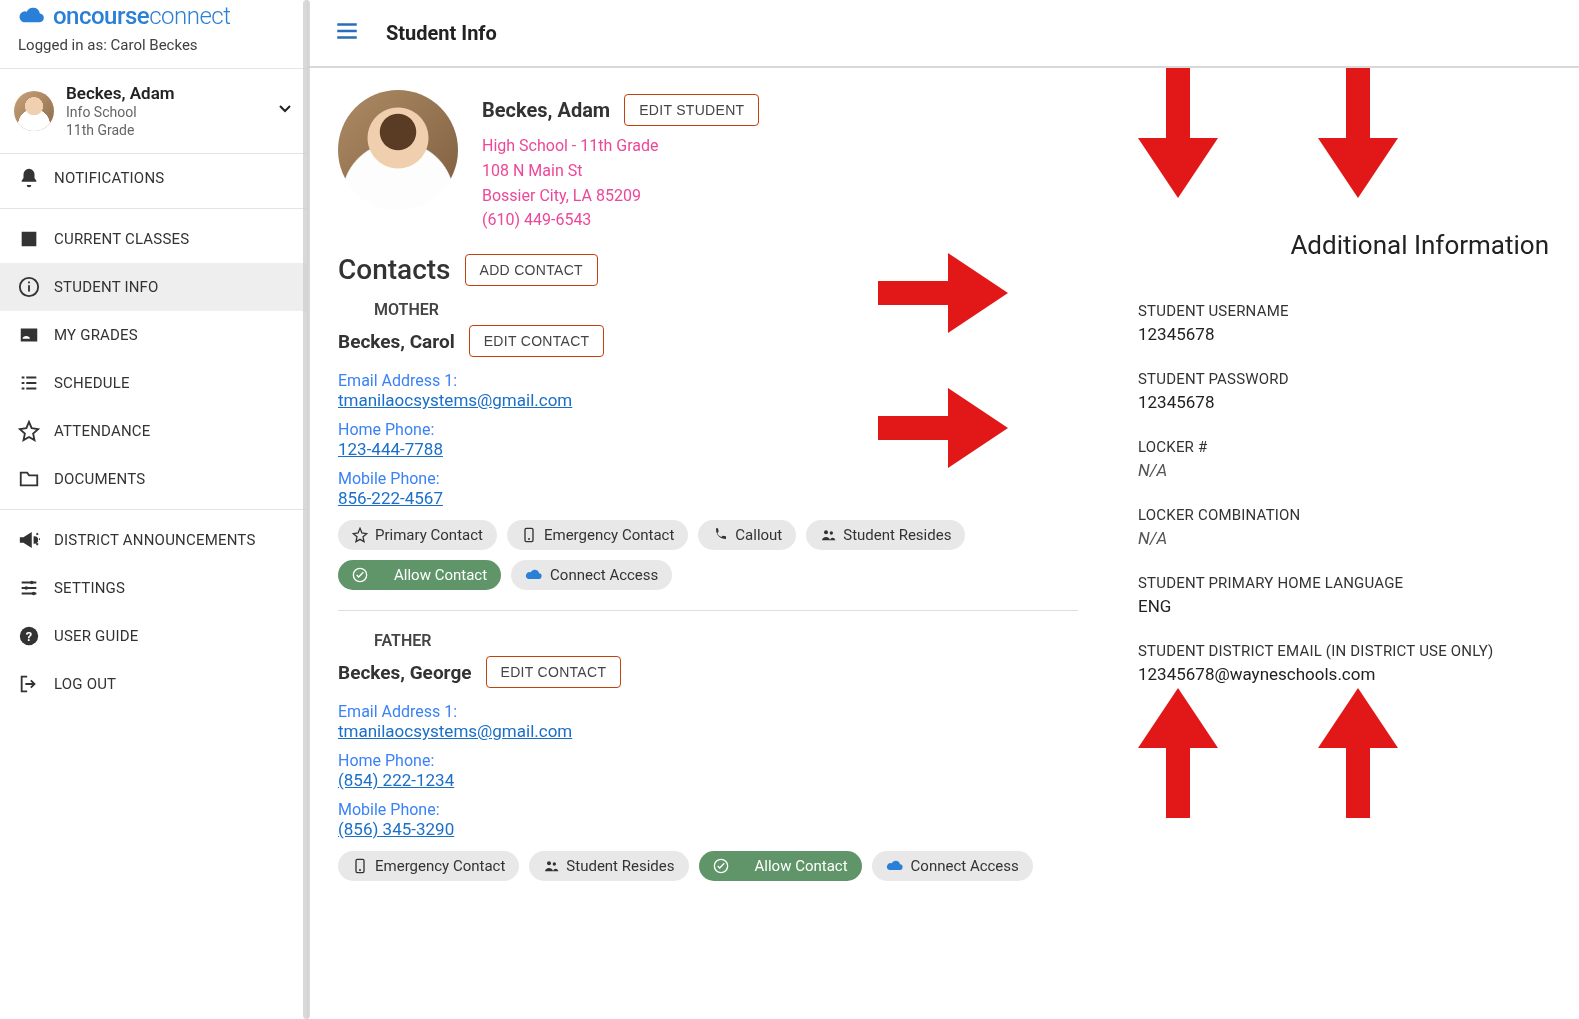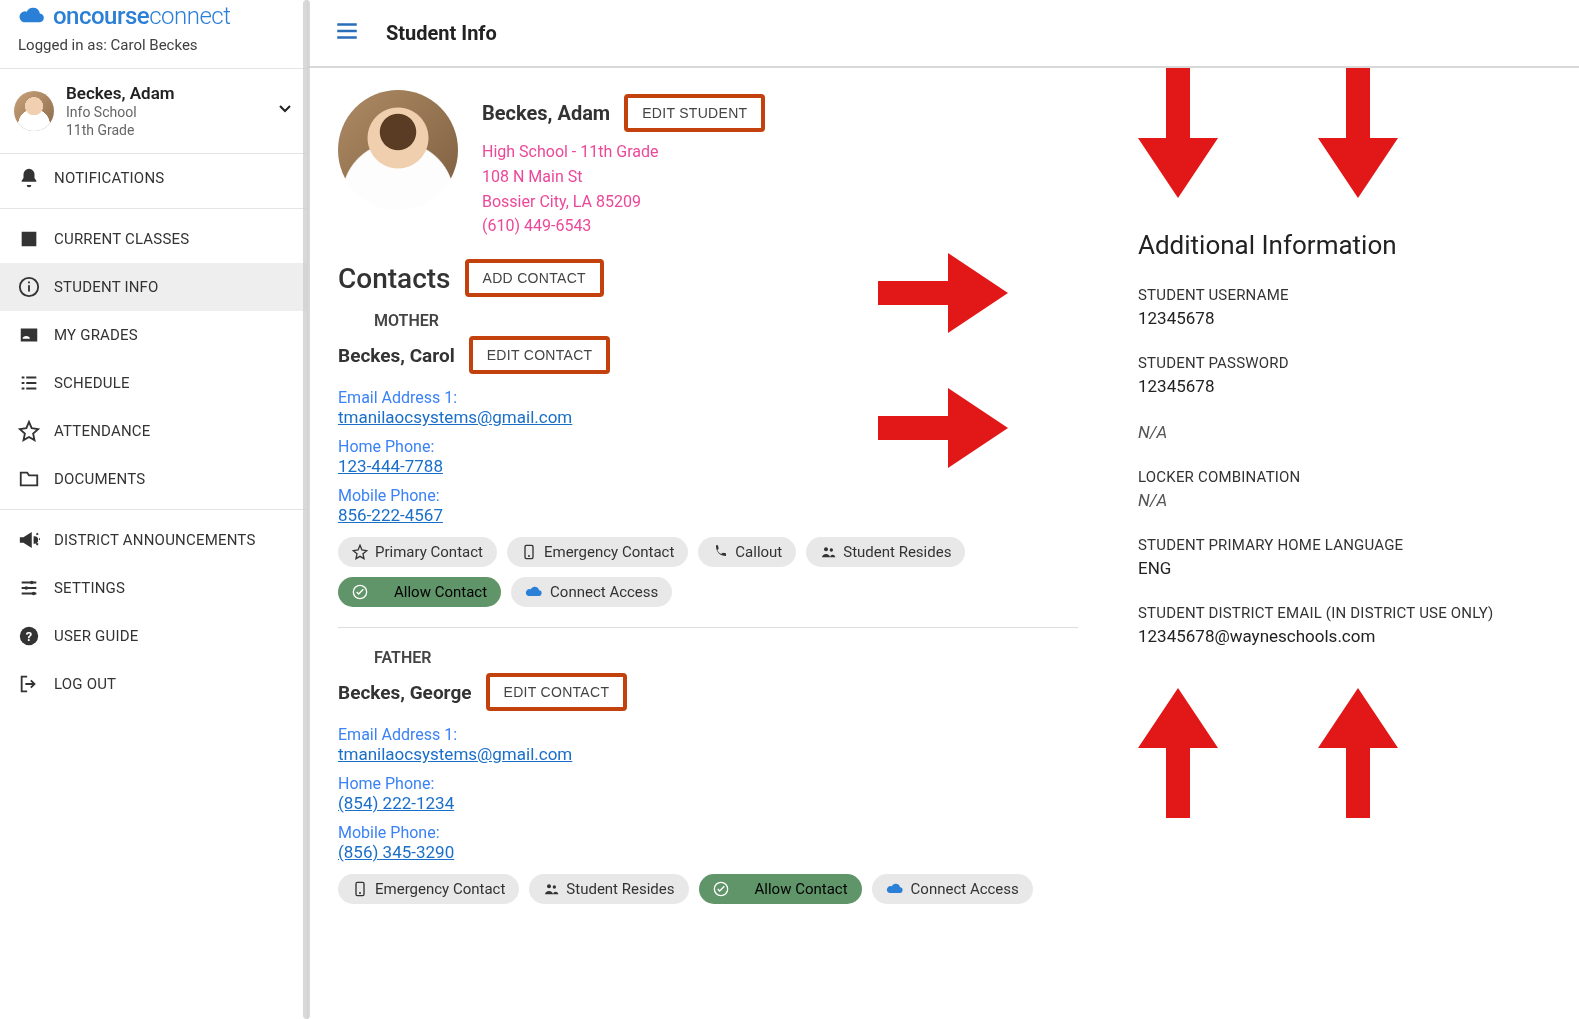--- a/index.html
+++ b/index.html
@@ -107,21 +107,21 @@
       radial-gradient(circle at 50% 35%, #5a3c25 18%, transparent 19%),
       radial-gradient(circle at 50% 40%, #f0cfae 32%, transparent 33%),
       radial-gradient(circle at 50% 90%, #fdfdfd 45%, transparent 46%),
       linear-gradient(135deg,#ae8b65,#7c5d3e);
     flex-shrink:0;
   }
   .sh-info { padding-top:4px; }
   .sh-row1 { display:flex; align-items:center; gap:14px; margin-bottom:8px;}
   .sh-name { font-size:20px; font-weight:700; }
   .btn-outline {
-    border:4px solid #c2410c; background:#fff; padding:7px 14px;
+    border:1px solid #c2410c; background:#fff; padding:7px 14px;
     font-size:14px; color:#444; border-radius:4px; cursor:pointer;
     text-transform:uppercase; letter-spacing:0.3px;
   }
   .sh-line { color:#ec4899; font-size:16px; line-height:1.55; }
 
   .section-row { display:flex; align-items:center; gap:14px; margin:10px 0 14px 0;}
   .section-title { font-size:28px; font-weight:500; color:#333; }
 
   .contact-block { border-bottom:1px solid #ddd; padding-bottom:20px; margin-bottom:20px; }
   .contact-block:last-child { border-bottom:none; margin-bottom:0; }
@@ -132,26 +132,26 @@
   .f-label { color:#3b82f6; font-size:16px; }
   .f-link { color:#1a6fc9; text-decoration:underline; font-size:17px; cursor:pointer; }
 
   .chips { display:flex; flex-wrap:wrap; gap:10px; margin-top:12px; }
   .chip {
     display:inline-flex; align-items:center; gap:7px;
     background:#e8e8e8; color:#333;
     padding:6px 14px; border-radius:18px; font-size:15px;
   }
   .chip svg, .chip .ic { width:16px; height:16px; fill:#333; }
-  .chip.green { background:#5f9568; color:#000000;gap:26px; }
+  .chip.green { background:#5f9568; color:#ffffff;gap:26px; }
   .chip.green svg { fill:#fff; }
   .chip .cloud-ic { width:18px; height:14px; }
 
   
-  .ai-title { font-size:26px; color:#222; margin-bottom:26px; }
+  .ai-title { font-size:26px; color:#222; margin-bottom:42px;text-align:right; }
   .ai-field { margin-bottom:26px; }
   .ai-label { font-size:15px; color:#333; text-transform:uppercase; margin-bottom:4px; letter-spacing:0.2px;}
   .ai-value { font-size:17px; color:#222; }
   .ai-value.italic { font-style:italic; color:#555; }
 
   
   .arrow { position:absolute; fill:#e21818; }
   .arrow svg { display:block; }
 
   
@@ -428,20 +428,21 @@
         <div id="ai-fields">
             <div class="ai-field">
               <div class="ai-label">STUDENT USERNAME</div>
               <div class="ai-value">12345678</div>
             </div>
             <div class="ai-field">
               <div class="ai-label">STUDENT PASSWORD</div>
               <div class="ai-value">12345678</div>
             </div>
             <div class="ai-field">
+              <div class="ai-label">LOCKER #</div>
               <div class="ai-value italic">N/A</div>
             </div>
             <div class="ai-field">
               <div class="ai-label">LOCKER COMBINATION</div>
               <div class="ai-value italic">N/A</div>
             </div>
             <div class="ai-field">
               <div class="ai-label">STUDENT PRIMARY HOME LANGUAGE</div>
               <div class="ai-value">ENG</div>
             </div>

